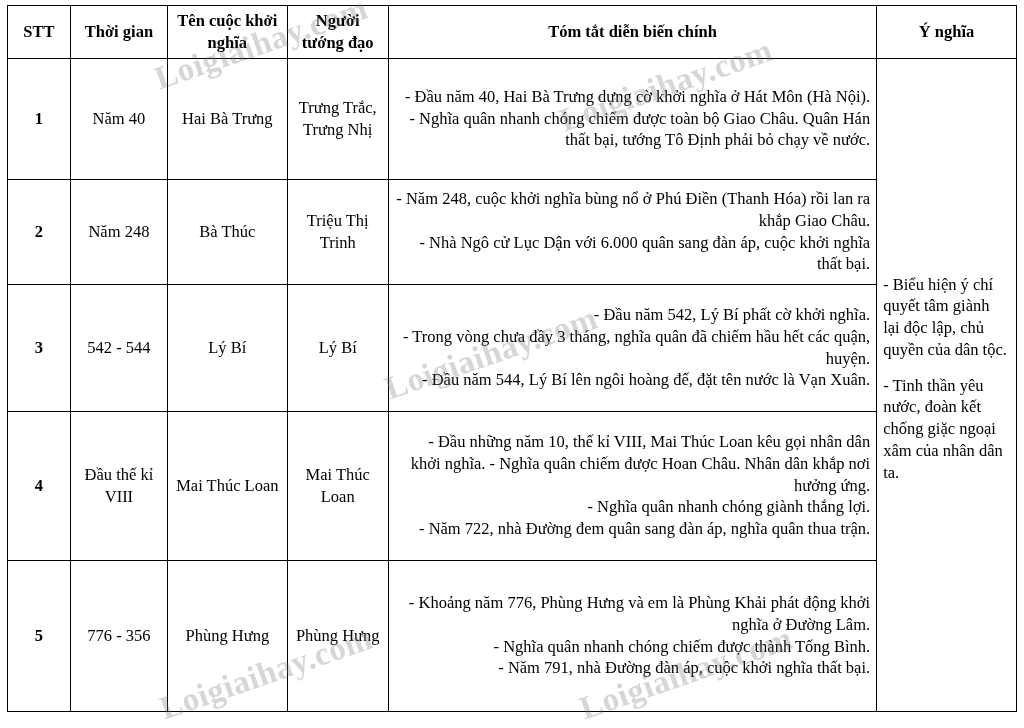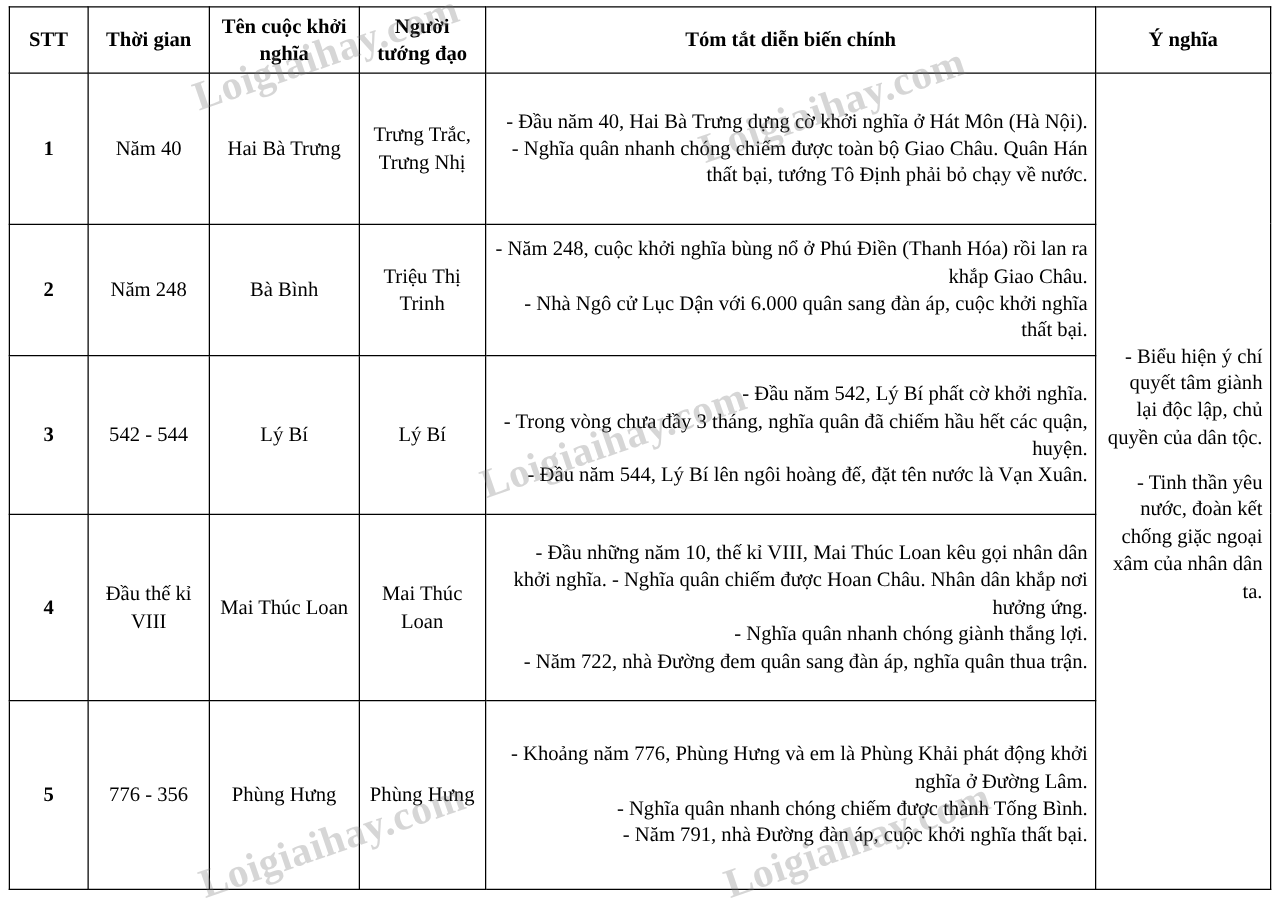--- a/index.html
+++ b/index.html
@@ -56,21 +56,21 @@
     text-align: center;
     font-weight: bold;
   }
   td.center-normal {
     text-align: center;
   }
   td.summary {
     text-align: right;
   }
   td.meaning {
-    text-align: right;
+    text-align: left;
     line-height: 1.5;
   }
   .meaning p {
     margin: 0 0 14px 0;
   }
   .meaning p:last-child {
     margin-bottom: 12px;
   }
   .summary .line {
     display: block;
@@ -147,21 +147,21 @@
         </td>
         <td class="meaning" rowspan="5">
           <p>- Biểu hiện ý chí quyết tâm giành lại độc lập, chủ quyền của dân tộc.</p>
           <p>- Tinh thần yêu nước, đoàn kết chống giặc ngoại xâm của nhân dân ta.</p>
         </td>
       </tr>
 
       <tr class="row-h2">
         <td class="center">2</td>
         <td class="center-normal">Năm 248</td>
-        <td class="center-normal">Bà Bình</td>
+        <td class="center-normal">Bà Thúc</td>
         <td class="center-normal">Triệu Thị Trinh</td>
         <td class="summary">
           <span class="line">- Năm 248, cuộc khởi nghĩa bùng nổ ở Phú Điền (Thanh Hóa) rồi lan ra khắp Giao Châu.</span>
           <span class="line">- Nhà Ngô cử Lục Dận với 6.000 quân sang đàn áp, cuộc khởi nghĩa thất bại.</span>
         </td>
       </tr>
 
       <tr class="row-h3">
         <td class="center">3</td>
         <td class="center-normal">542 - 544</td>

